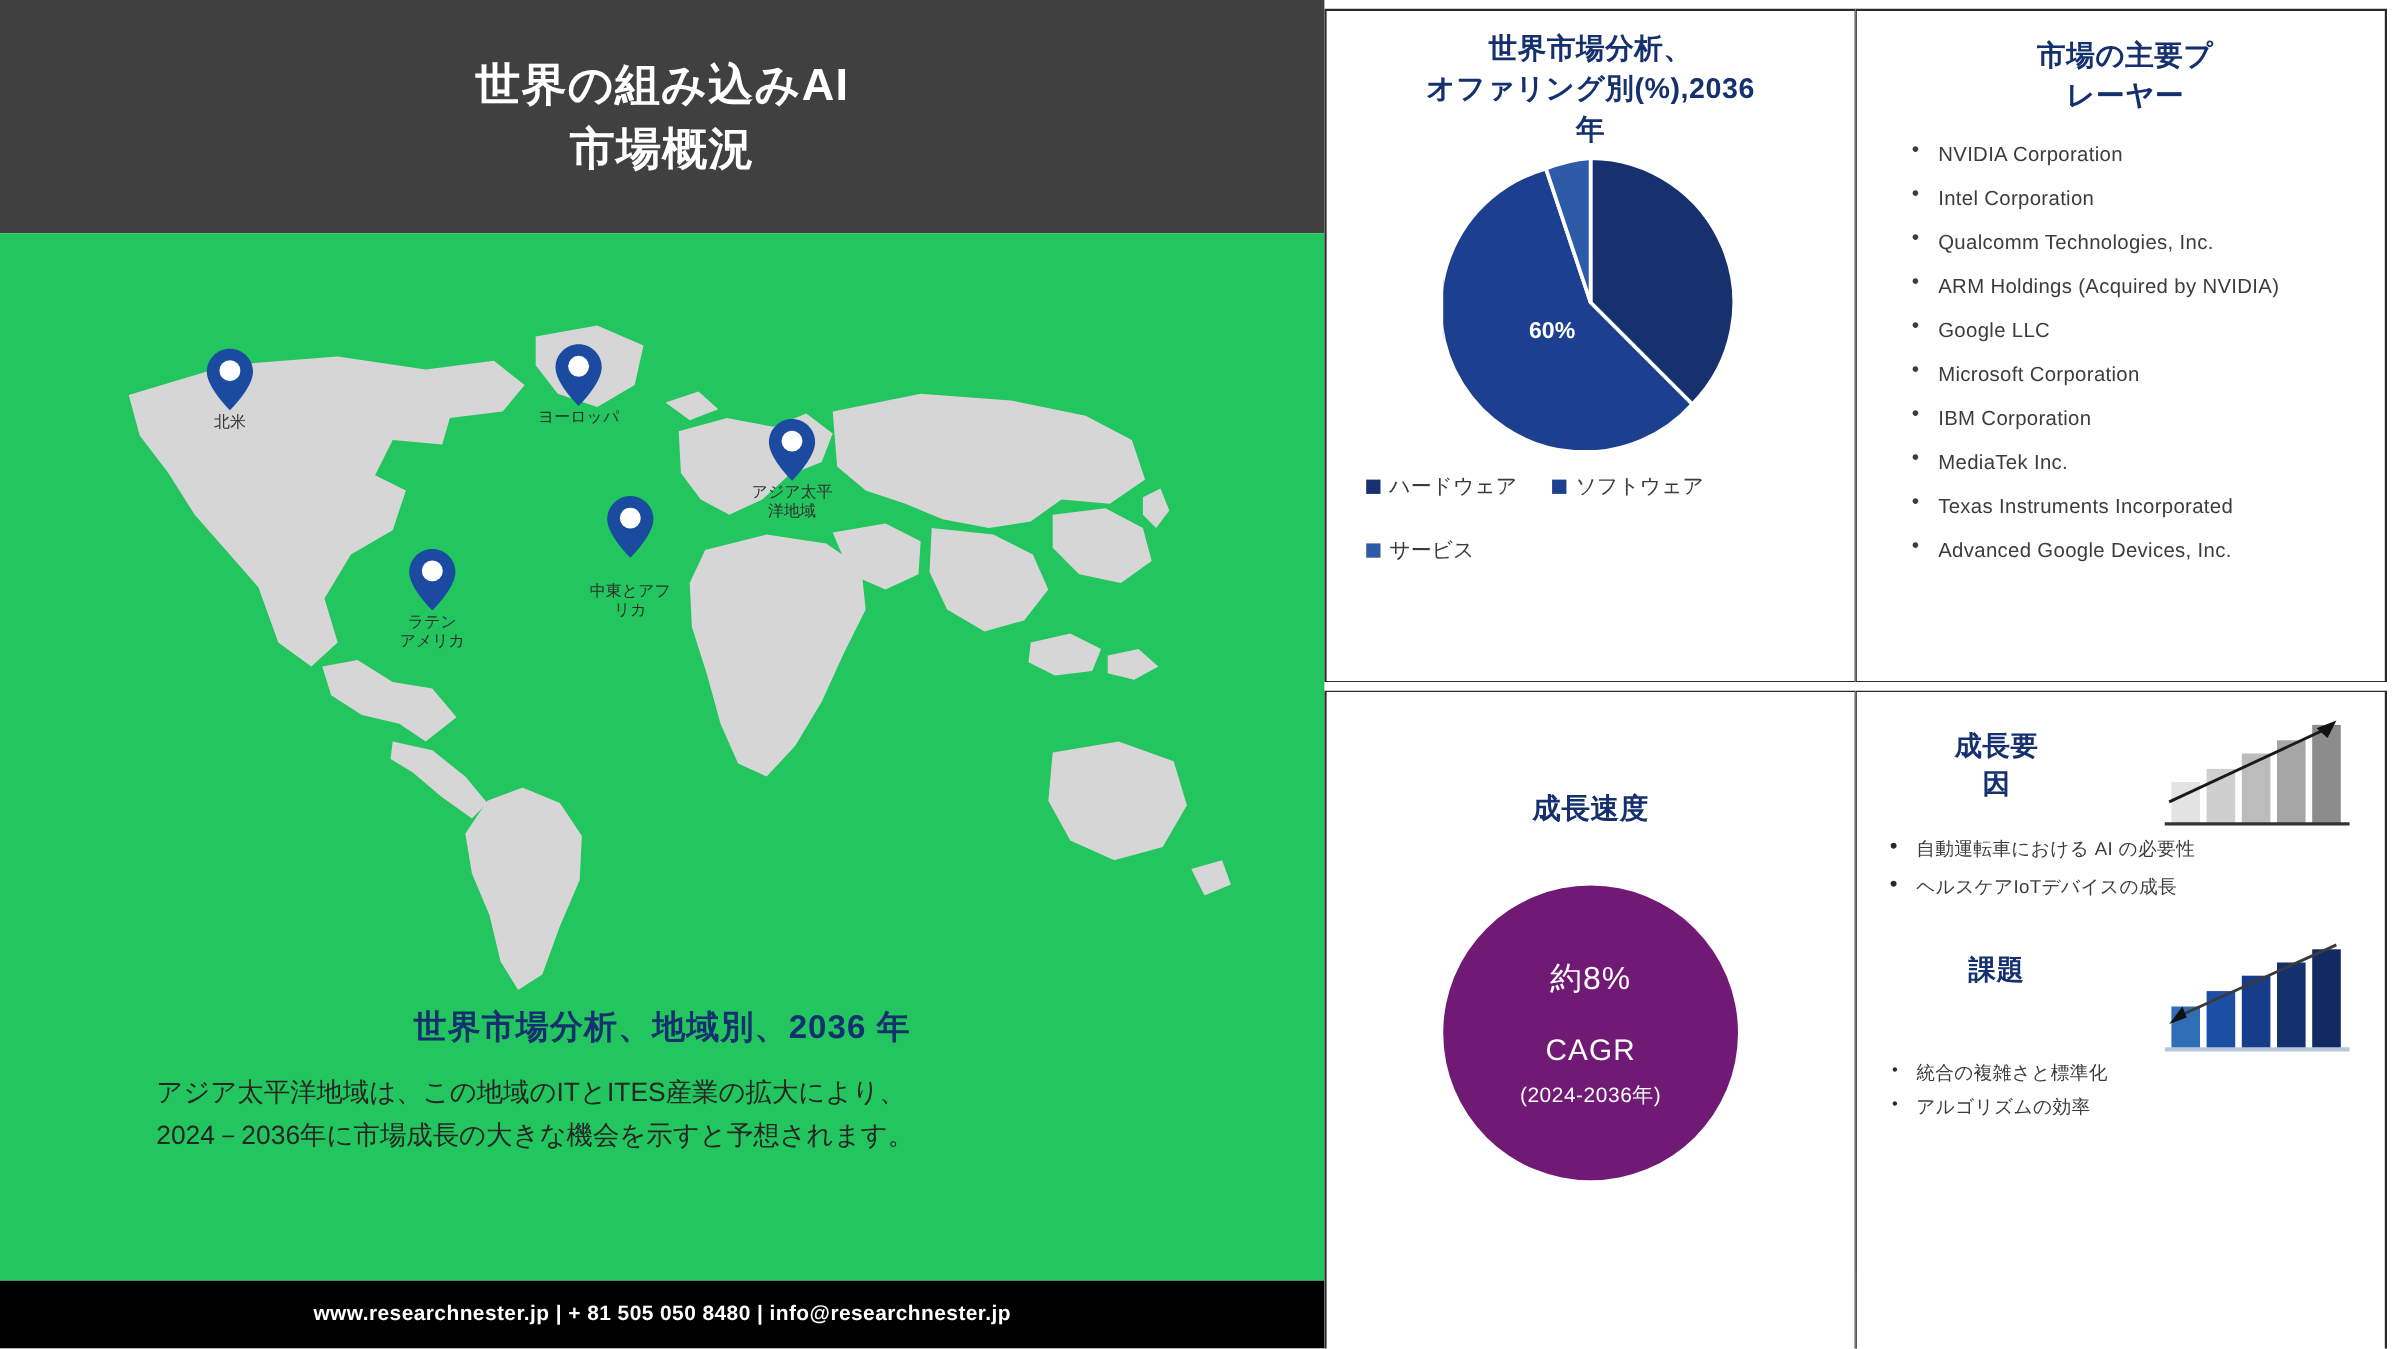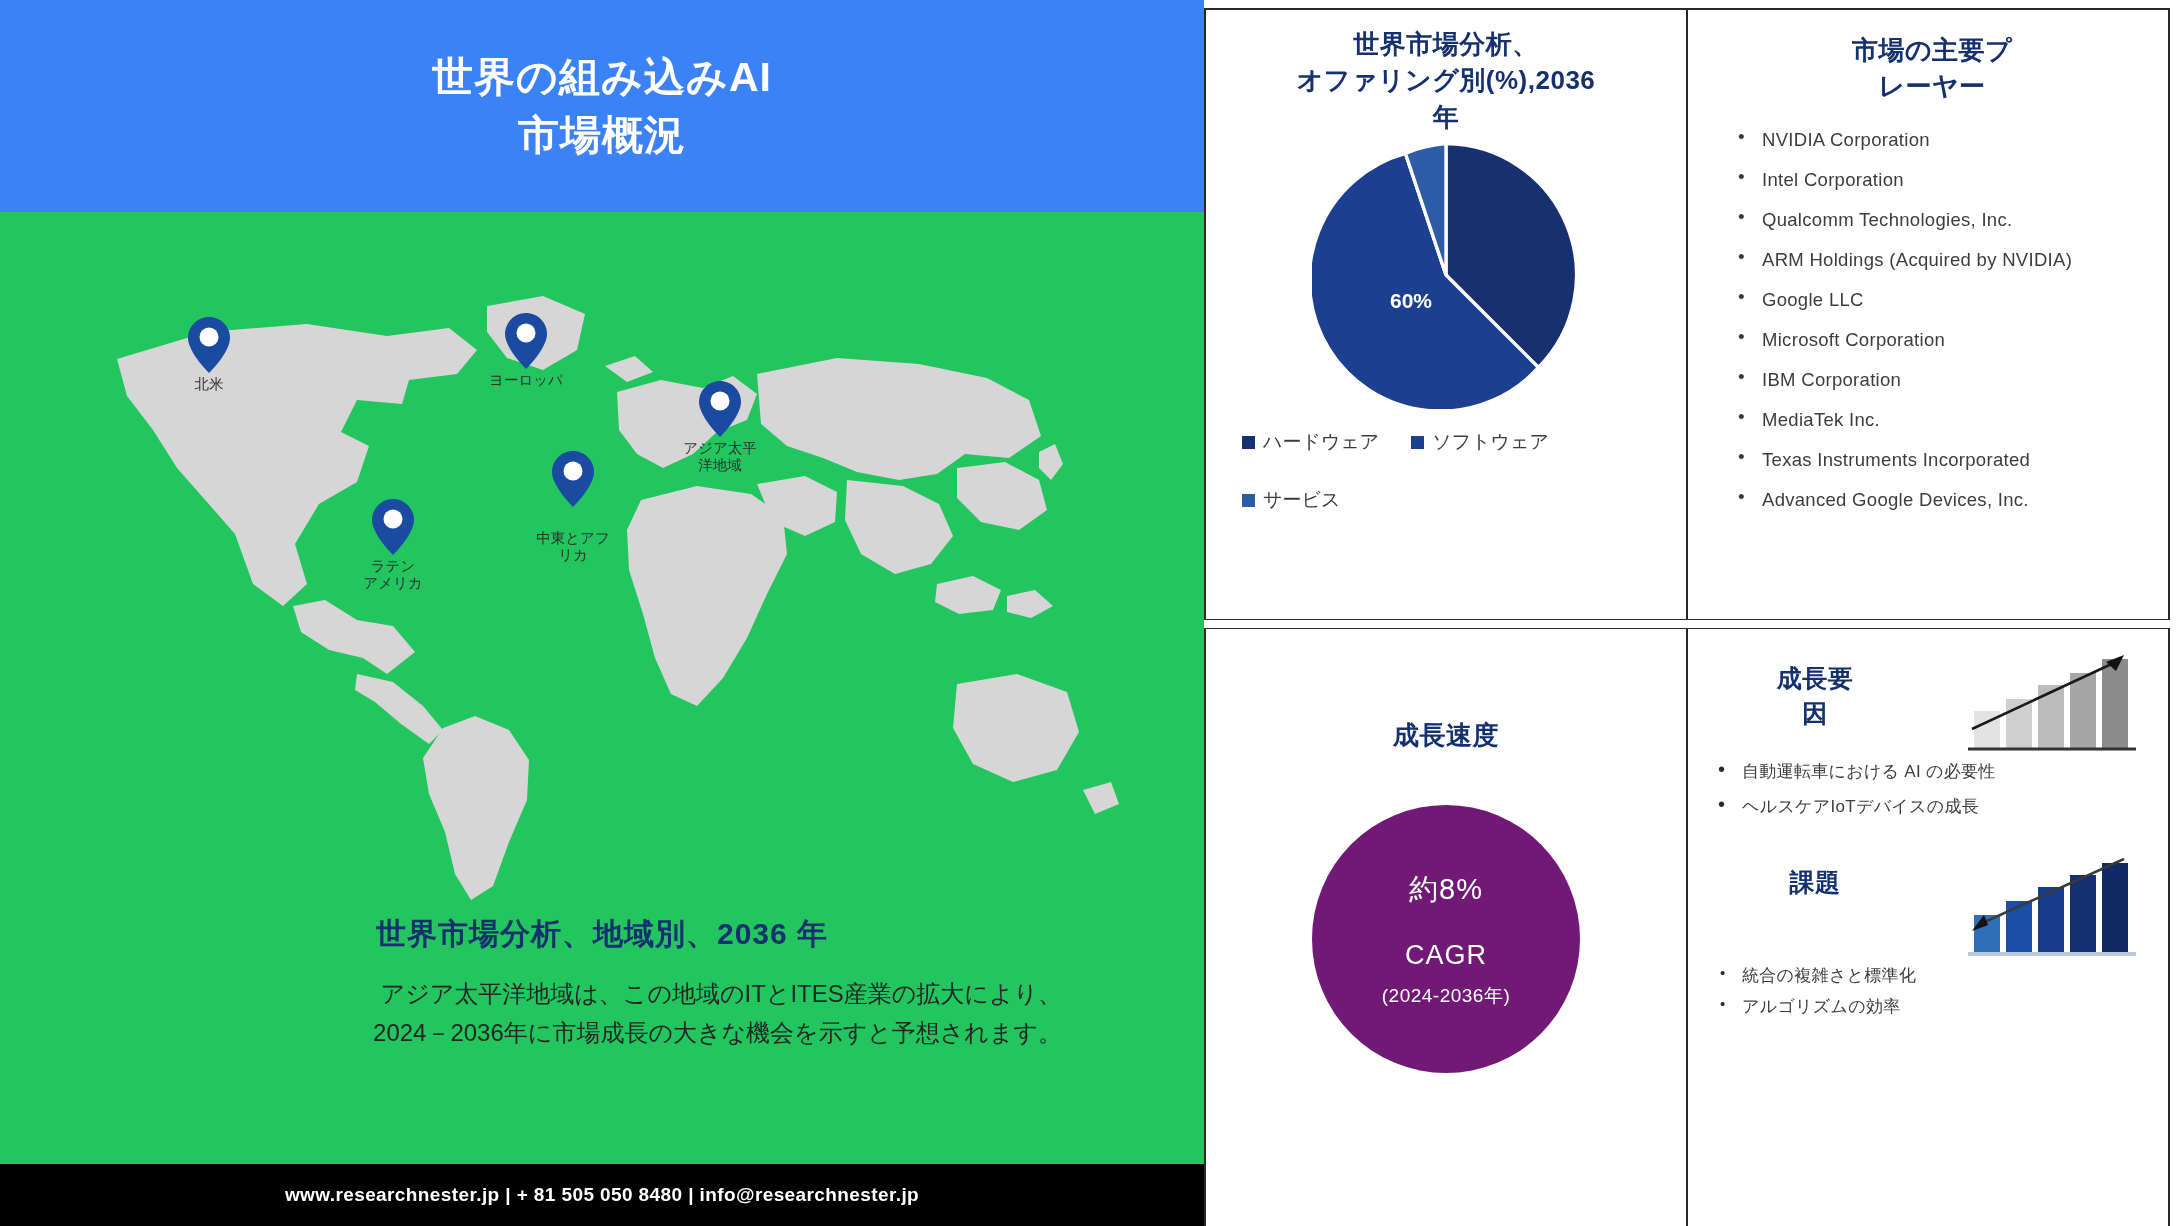--- a/index.html
+++ b/index.html
@@ -6,42 +6,42 @@
   html,body { width:2184px; height:1226px; background:#ffffff;
     font-family:"Liberation Sans","DejaVu Sans",sans-serif; }
 
   .page { position:relative; width:2184px; height:1226px; background:#fff;
           display:flex; }
 
   
   .left { position:relative; width:1204px; height:1226px; background:#fff;
           display:flex; flex-direction:column; }
 
-  .title-bar { height:212px; background:#3b82f6; width:100%;
+  .title-bar { height:212px; background:#404040; width:100%;
                display:flex; flex-direction:column; align-items:center;
                justify-content:center; }
   .title-bar .t-line { color:#ffffff; font-size:41px; font-weight:bold;
                letter-spacing:1px; line-height:1.42; text-align:center; }
 
   .left-body { flex:1; position:relative; background:#22c55e;
                display:flex; flex-direction:column; align-items:center; }
 
   .map-wrap { position:relative; width:1090px; height:650px; margin-top:42px; }
   .map-svg { position:absolute; left:0; top:0; width:100%; height:100%; }
 
   .pin { position:absolute; width:72px; transform:translateX(-50%);
          display:flex; flex-direction:column; align-items:center; }
   .pin svg { display:block; }
   .pin .pin-label { margin-top:2px; font-size:14.5px; color:#2e2e2e;
          text-align:center; line-height:1.2; width:92px; font-weight:400; }
 
   .region-head { margin-top:10px; font-size:30px; font-weight:bold;
                  color:#14306e; letter-spacing:1px; text-align:center; }
   .region-desc { margin-top:20px; font-size:24px; color:#252525;
-                 text-align:right; line-height:1.62; width:920px; }
+                 text-align:left; line-height:1.62; width:920px; }
 
   .footer { height:62px; background:#000000; width:100%;
             display:flex; align-items:center; justify-content:center; }
   .footer span { color:#ffffff; font-size:19px; letter-spacing:.4px;
             font-weight:bold; }
 
   
   .right { width:980px; height:1058px; background:#fff;
            display:grid; grid-template-columns:1fr 1fr;
            grid-template-rows:612px 614px;

